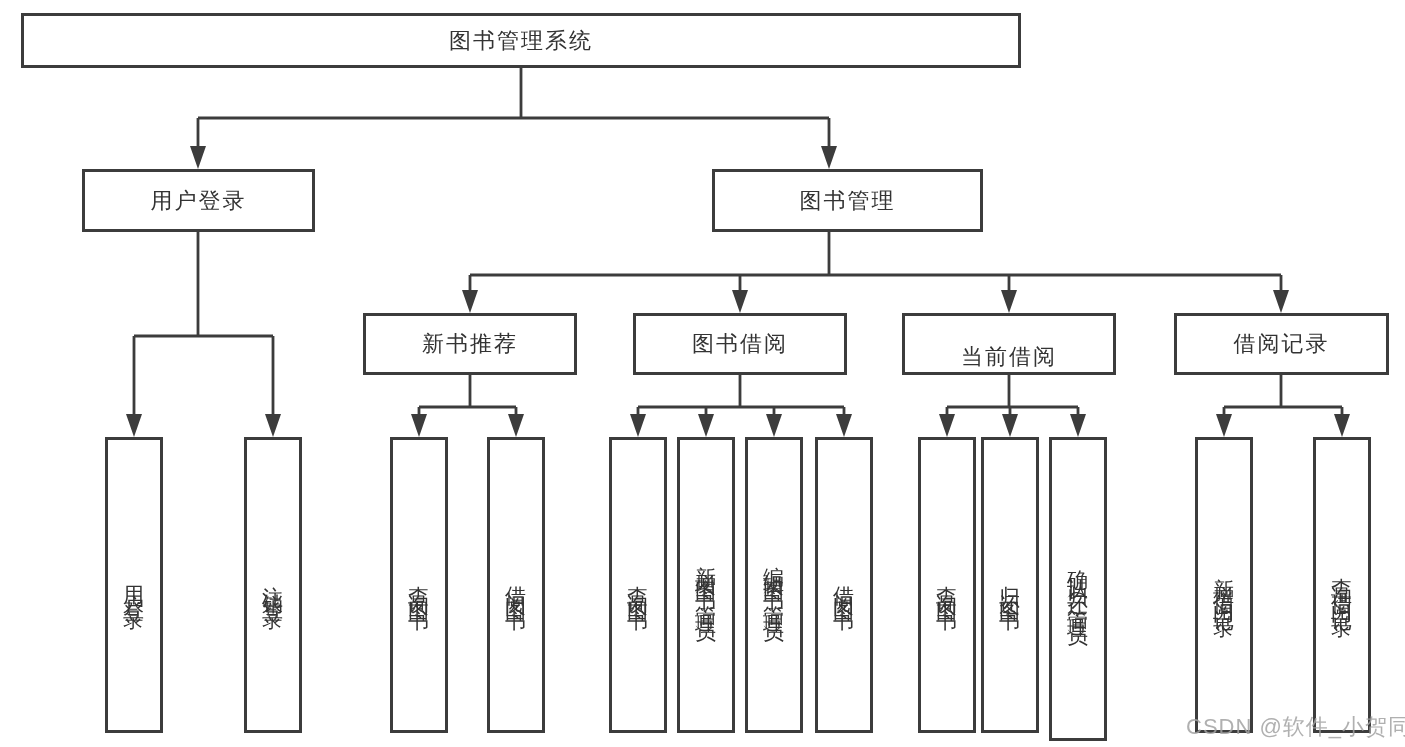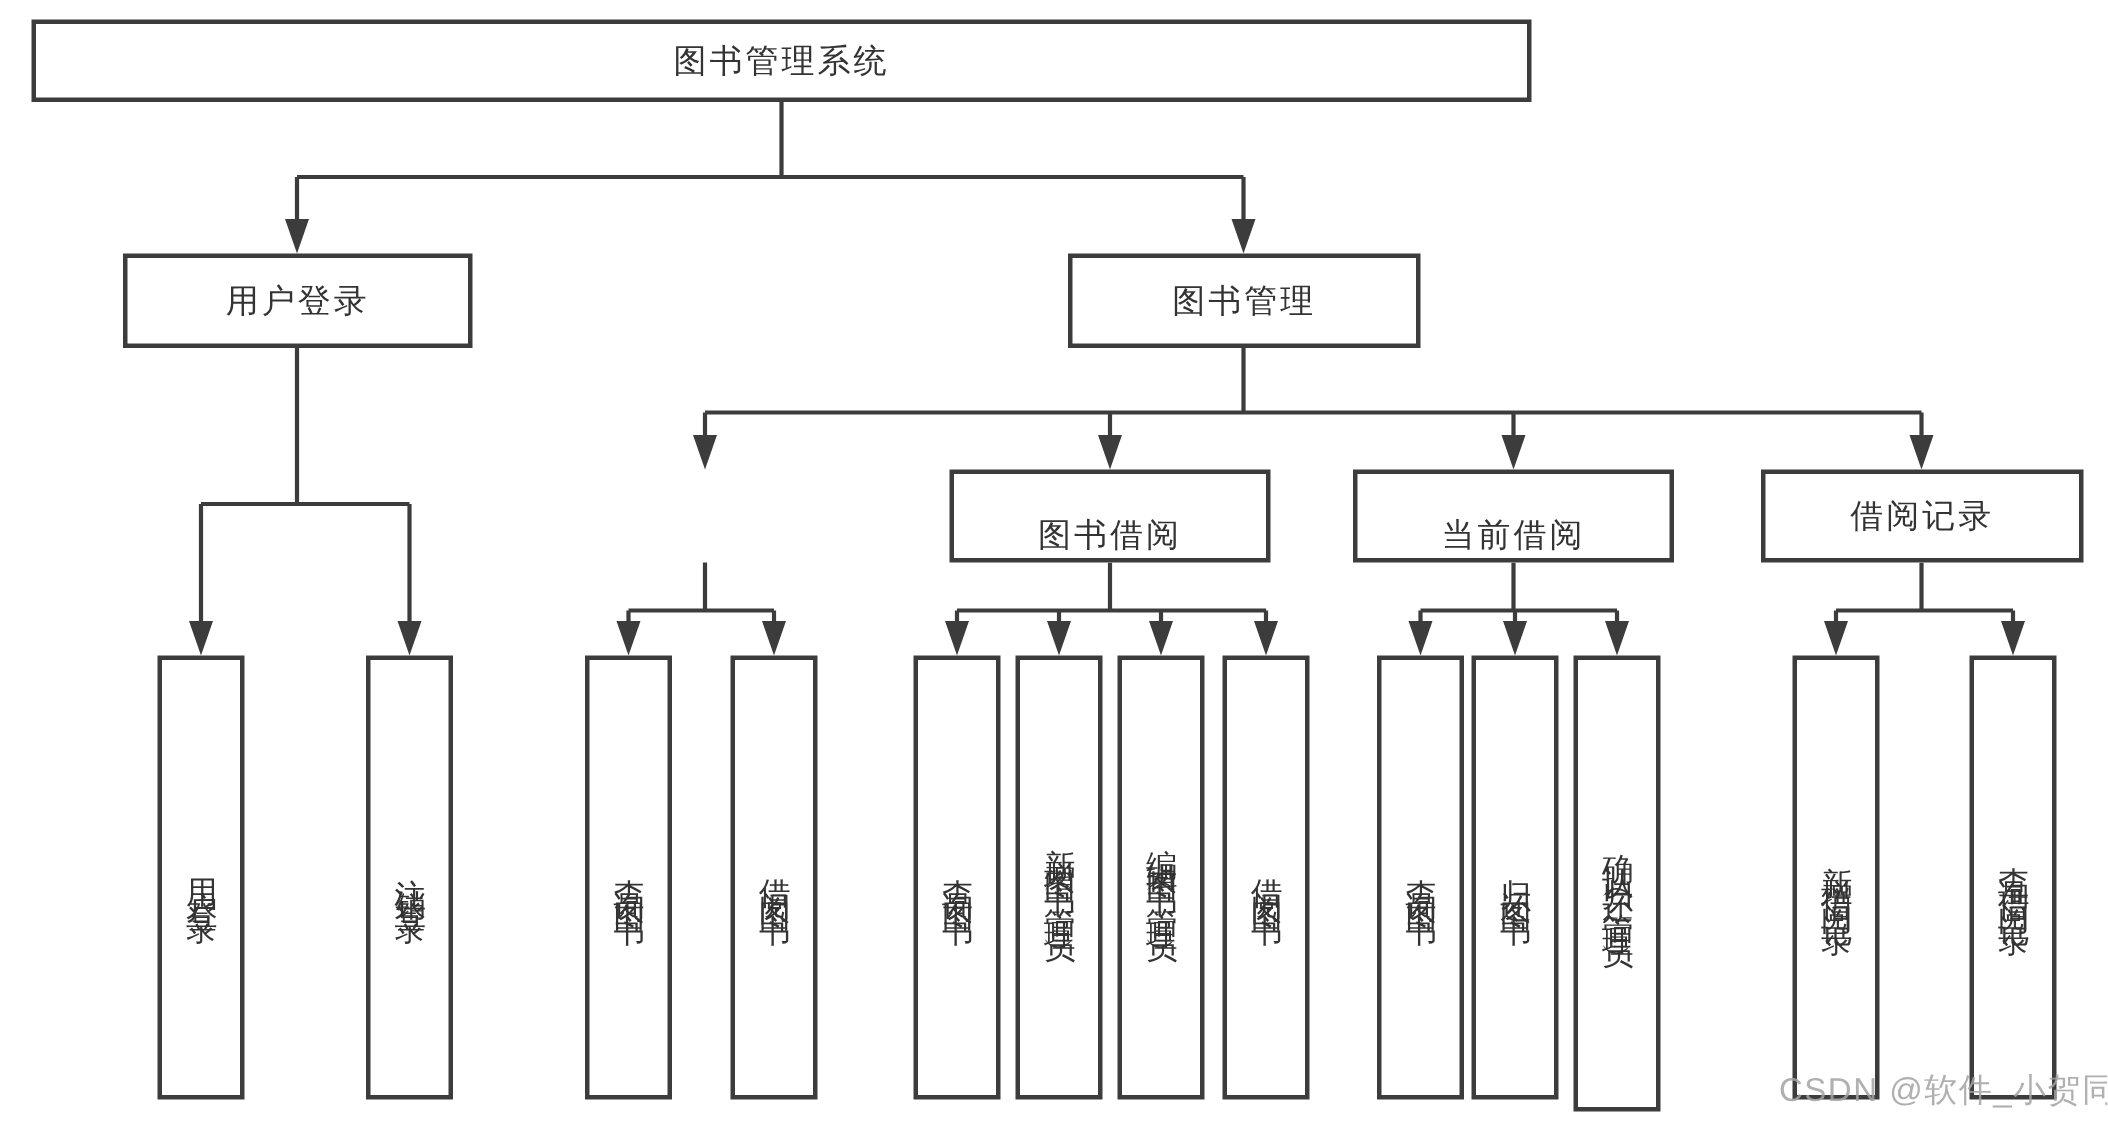--- a/index.html
+++ b/index.html
@@ -108,25 +108,28 @@
     </g>
   </svg>
 
   <div class="hnode" style="left:21px; top:13px; width:1000px; height:55px;">
     <span>图书管理系统</span>
   </div>
 
   <div class="hnode" style="left:82px; top:169px; width:233px; height:63px;">
     <span>用户登录</span>
   </div>
-  <div class="hnode" style="left:712px; top:169px; width:235px; height:63px;">
+  <div class="hnode" style="left:712px; top:169px; width:271px; height:63px;">
     <span>图书管理</span>
   </div>
 
-  <div class="hnode" style="left:633px; top:313px; width:214px; height:62px;align-items:flex-end;">
+  <div class="hnode" style="left:363px; top:313px; width:214px; height:62px;">
+    <span>新书推荐</span>
+  </div>
+  <div class="hnode" style="left:633px; top:313px; width:214px; height:62px;">
     <span>图书借阅</span>
   </div>
   <div class="hnode" style="left:902px; top:313px; width:214px; height:62px;align-items:flex-end;">
     <span>当前借阅</span>
   </div>
   <div class="hnode" style="left:1174px; top:313px; width:215px; height:62px;">
     <span>借阅记录</span>
   </div>
 
   <div class="vnode" style="left:105px; top:437px;">

